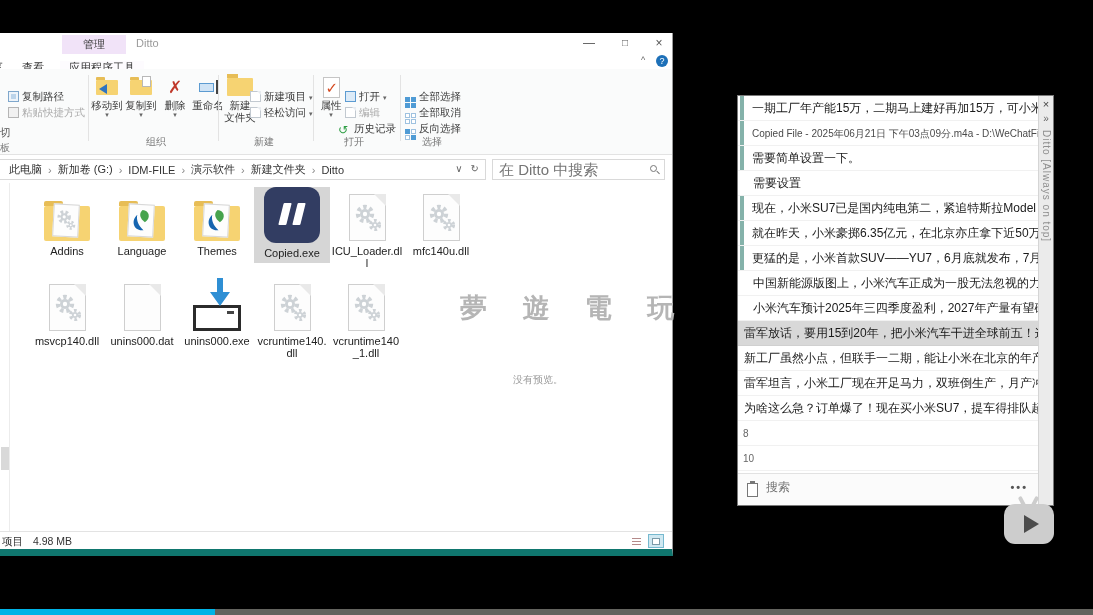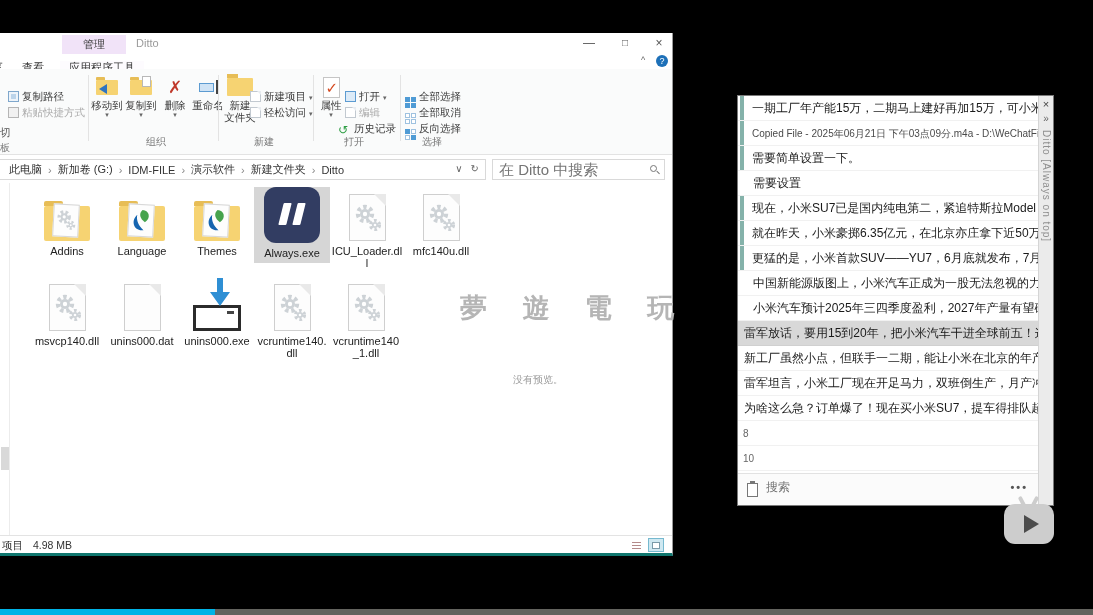--- a/index.html
+++ b/index.html
@@ -2,21 +2,21 @@
 <html><head>
 <meta charset="utf-8">
 <style>
   * { box-sizing: border-box; margin:0; padding:0; }
   html,body { width:1093px; height:615px; }
   body { background:#000; position:relative; overflow:hidden;
          font-family:"Liberation Sans","DejaVu Sans",sans-serif; }
 
   
   #explorer { position:absolute; left:0; top:33px; width:673px; height:523px;
-              background:#fff; border-right:1px solid #9a9a9a; border-bottom:3px solid #0f766e; }
+              background:#fff; border-right:1px solid #9a9a9a; border-bottom:7px solid #0f766e; }
 
   .titlebar { position:absolute; left:0; top:0; width:100%; height:22px; background:#fff; }
   .manage-tab { position:absolute; left:62px; top:2px; width:64px; height:19px;
                 background:#f1e3f8; color:#3c3c3c; font-size:11px; text-align:center; line-height:19px; }
   .win-title { position:absolute; left:136px; top:4px; font-size:11px; color:#9a9a9a; }
   .winbtn { position:absolute; top:0; width:28px; height:20px; text-align:center; line-height:20px;
             font-size:12px; color:#555; }
   .btn-min{ left:575px;} .btn-max{ left:611px; font-size:10px;} .btn-close{ left:645px; }
 
   .tabsrow { position:absolute; left:0; top:22px; width:100%; height:14px; background:#fff; font-size:11px; color:#333; }
@@ -367,21 +367,21 @@
         </div>
       <div class="fi-label">Themes</div>
     </div>
     <div class="file-item fi-row1 fi-selected" style="left:254px; width:76px;">
       <div class="fi-icon">
           <span class="ditto-app">
             <span class="quote q1"></span>
             <span class="quote q2"></span>
           </span>
         </div>
-      <div class="fi-label">Always.exe</div>
+      <div class="fi-label">Copied.exe</div>
     </div>
     <div class="file-item fi-row1" style="left:331px;">
       <div class="fi-icon">
           <span class="dllpage"><svg width="35" height="45" viewBox="0 0 35 45">
               <circle cx="15" cy="19" r="7" fill="none" stroke="#cdd2d6" stroke-width="4.4" stroke-dasharray="3.4 2.8"></circle>
               <circle cx="15" cy="19" r="5" fill="#cdd2d6"></circle>
               <circle cx="15" cy="19" r="2.2" fill="#fff"></circle>
               <circle cx="25" cy="30" r="4.4" fill="none" stroke="#cdd2d6" stroke-width="3.4" stroke-dasharray="2.6 2.2"></circle>
               <circle cx="25" cy="30" r="3" fill="#cdd2d6"></circle>
               <circle cx="25" cy="30" r="1.3" fill="#fff"></circle>

